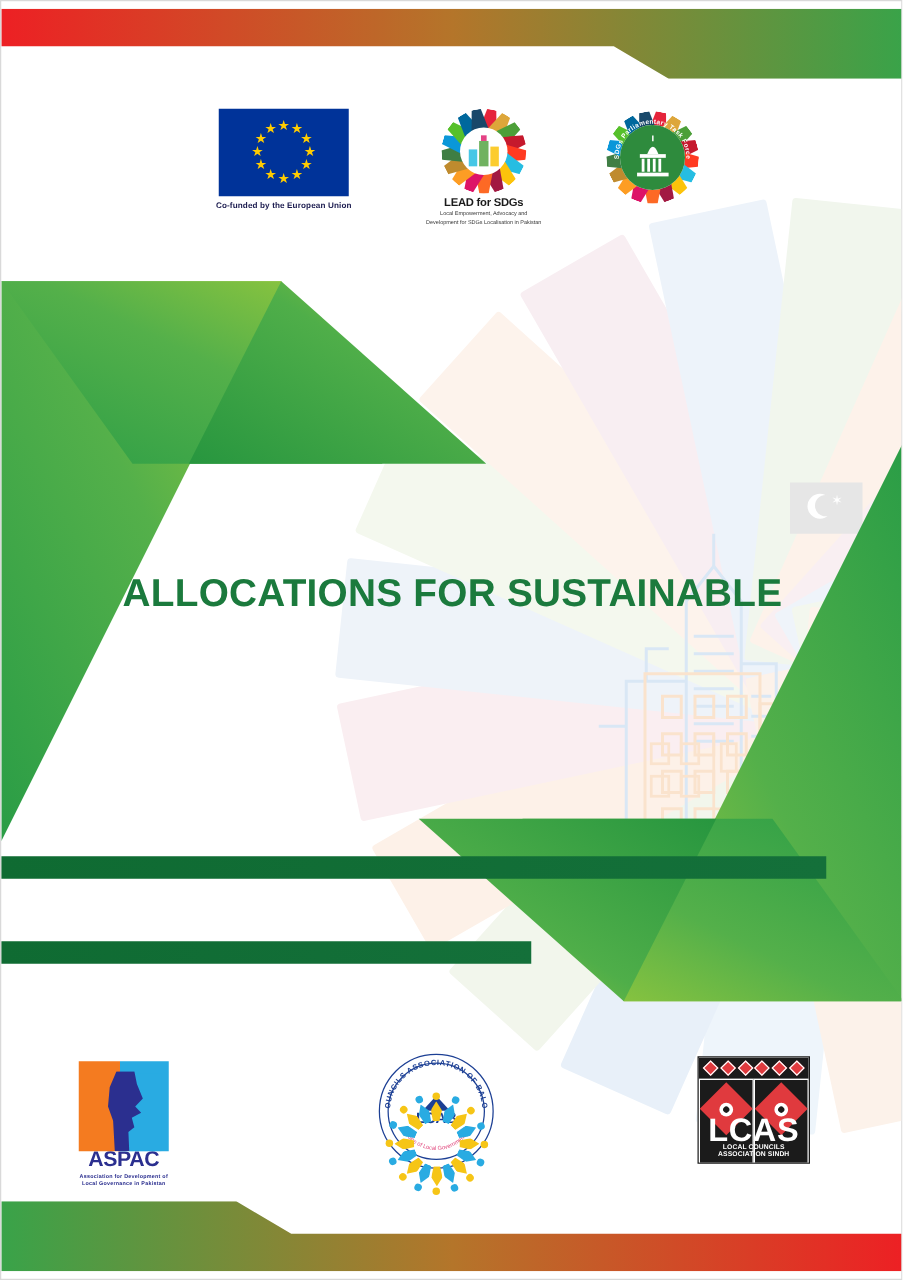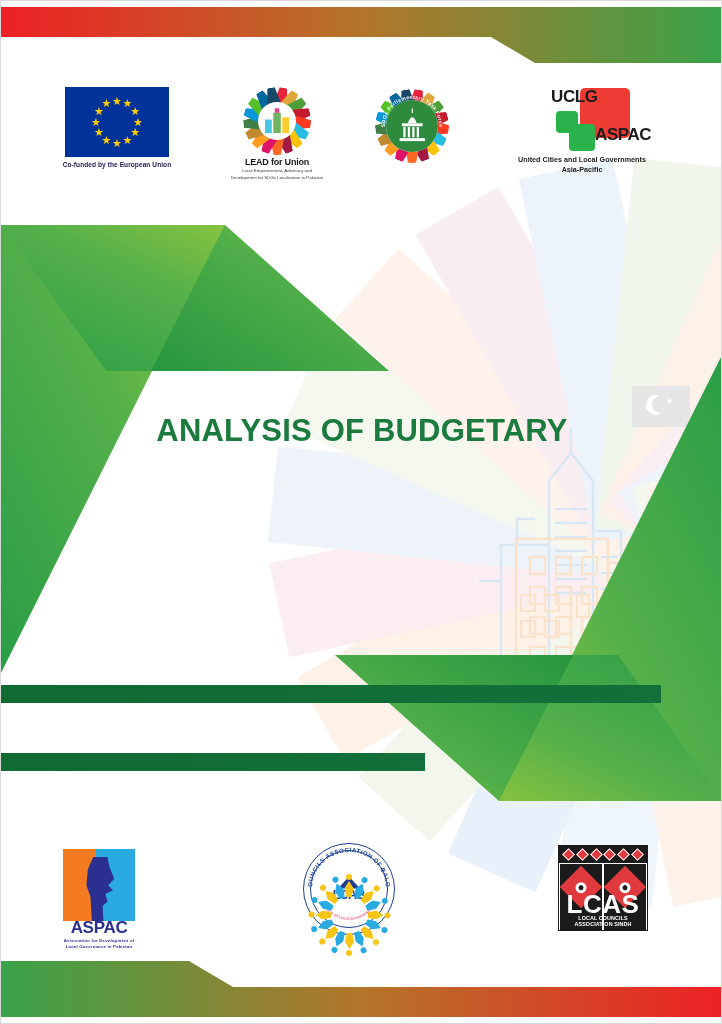--- a/index.html
+++ b/index.html
@@ -678,21 +678,21 @@
           </div>
           <div style="position: absolute; left: 14.96px; top: 14.96px; width: 38.08px; height: 38.08px; border-radius: 50%; background: rgb(255, 255, 255);">
             <div style="position: absolute; inset: 4px;"><svg viewBox="0 0 40 40" width="100%" height="100%">
                 <rect x="4" y="18" width="9" height="18" fill="#26bde2" opacity=".85"></rect>
                 <rect x="15" y="9" width="10" height="27" fill="#4c9f38" opacity=".8"></rect>
                 <rect x="27" y="15" width="9" height="21" fill="#fcc30b" opacity=".85"></rect>
                 <rect x="17" y="3" width="6" height="6" fill="#dd1367" opacity=".8"></rect>
               </svg></div>
           </div>
         </div>
-      <div class="lead-caption1">LEAD for Union</div>
+      <div class="lead-caption1">LEAD for SDGs</div>
       <div class="lead-caption2">Local Empowerment, Advocacy and</div>
       <div class="lead-caption2">Development for SDGs Localisation in Pakistan</div>
     </div>
 
     <div class="logo-cell ptf">
       <div class="wheel" id="ptfwheel" style="width:74px;height:74px;margin-top:2px;">
           <div style="position: absolute; inset: 0px; border-radius: 50%; overflow: hidden;">
             <div class="wheel-seg" style="width: 22.2px; height: 37px; background: rgb(229, 36, 59); margin-left: -11.1px; margin-top: -37px; transform: rotate(10.5882deg); clip-path: polygon(32% 0%, 68% 0%, 100% 100%, 0% 100%);"></div>
             <div class="wheel-seg" style="width: 22.2px; height: 37px; background: rgb(221, 166, 58); margin-left: -11.1px; margin-top: -37px; transform: rotate(31.7647deg); clip-path: polygon(32% 0%, 68% 0%, 100% 100%, 0% 100%);"></div>
             <div class="wheel-seg" style="width: 22.2px; height: 37px; background: rgb(76, 159, 56); margin-left: -11.1px; margin-top: -37px; transform: rotate(52.9412deg); clip-path: polygon(32% 0%, 68% 0%, 100% 100%, 0% 100%);"></div>
@@ -727,37 +727,26 @@
           </div>
           <svg viewBox="0 0 74 74" style="position: absolute; inset: 0px; width: 100%; height: 100%;">
             <defs>
               <path id="ptfArc" d="M 10,37 A 27,27 0 1 1 64,37"></path>
             </defs>
             <text font-size="5.2" font-weight="bold" fill="#ffffff" letter-spacing="0.3" font-family="Liberation Sans, sans-serif"><textPath href="#ptfArc" startOffset="50%" text-anchor="middle">SDGs Parliamentary Task Force</textPath></text>
           </svg>
         </div>
     </div>
 
-    <div class="logo-cell uclg">
-      <div class="uclg-mark">
-        <div class="uclg-red"></div>
-        <div class="uclg-g1"></div>
-        <div class="uclg-g2"></div>
-        <div class="uclg-txt1">UCLG</div>
-        <div class="uclg-txt2">ASPAC</div>
-      </div>
-      <div class="uclg-caption">United Cities and Local Governments</div>
-      <div class="uclg-caption" style="margin-top:0;">Asia-Pacific</div>
-    </div>
   </div>
 
   <div class="title-block">
     <h1>
-      <span>ANALYSIS OF BUDGETARY</span><br>
       <br>
+      <span>ALLOCATIONS FOR SUSTAINABLE</span><br>
     </h1>
   </div>
 
   <div class="logos-bottom">
 
     <div class="blogo adlg">
       <div class="adlg-mark">
         <div class="adlg-face2"></div>
         <div class="adlg-face"></div>
       </div>

